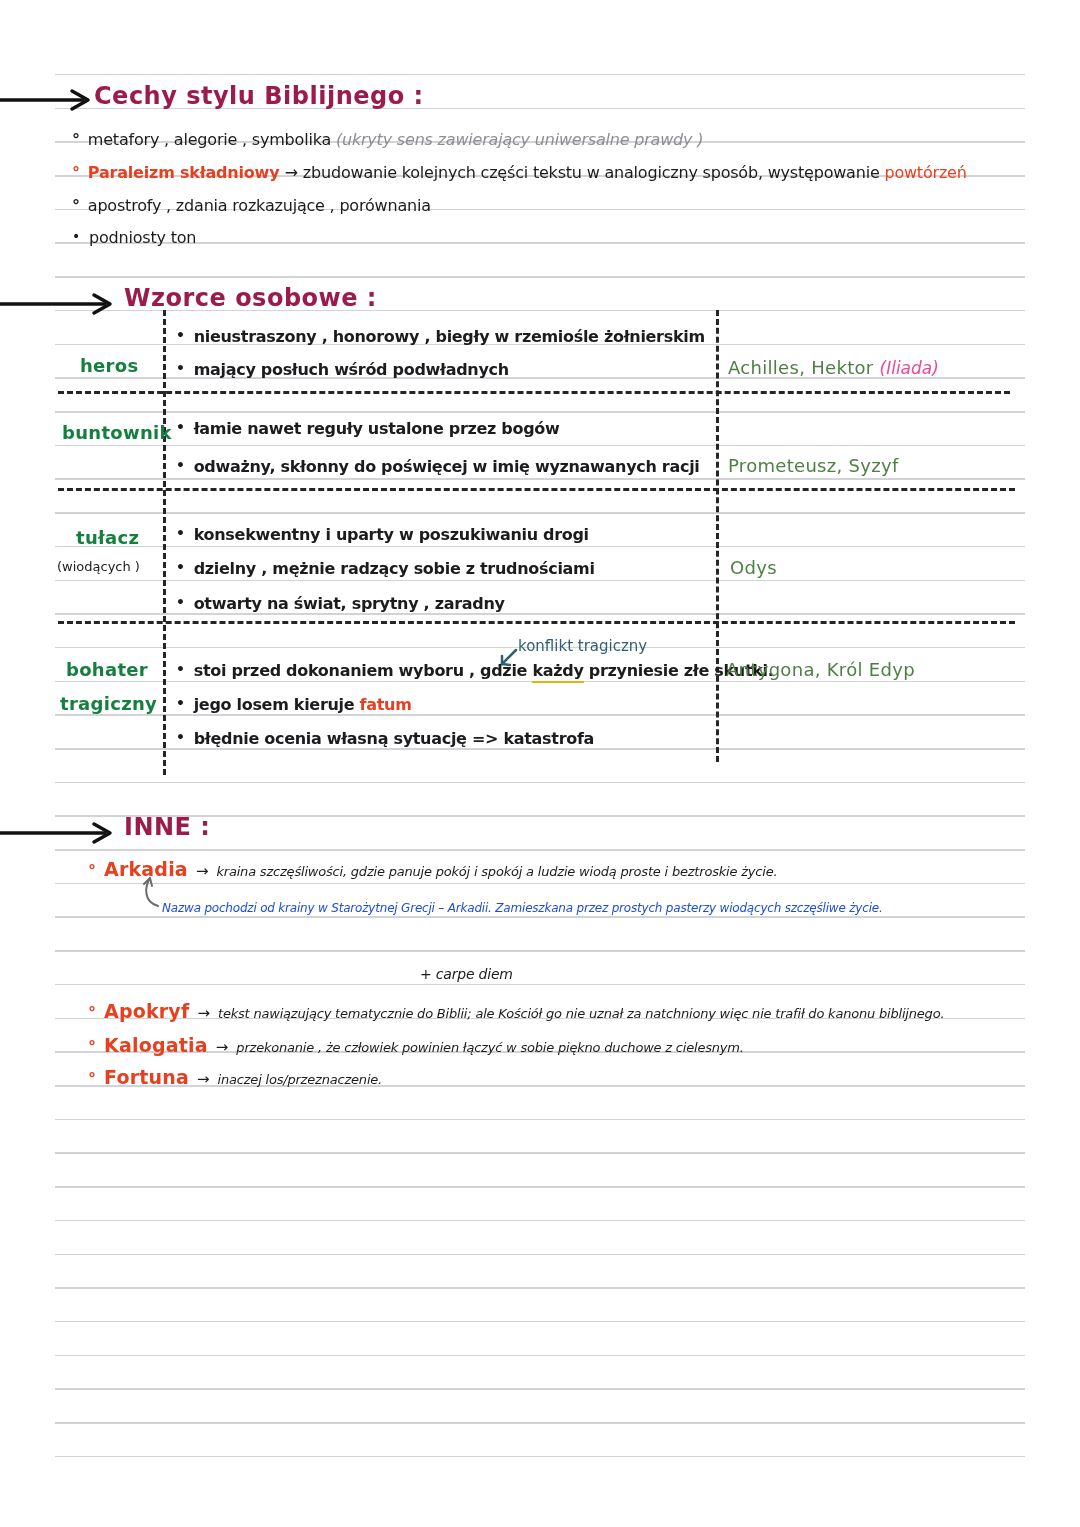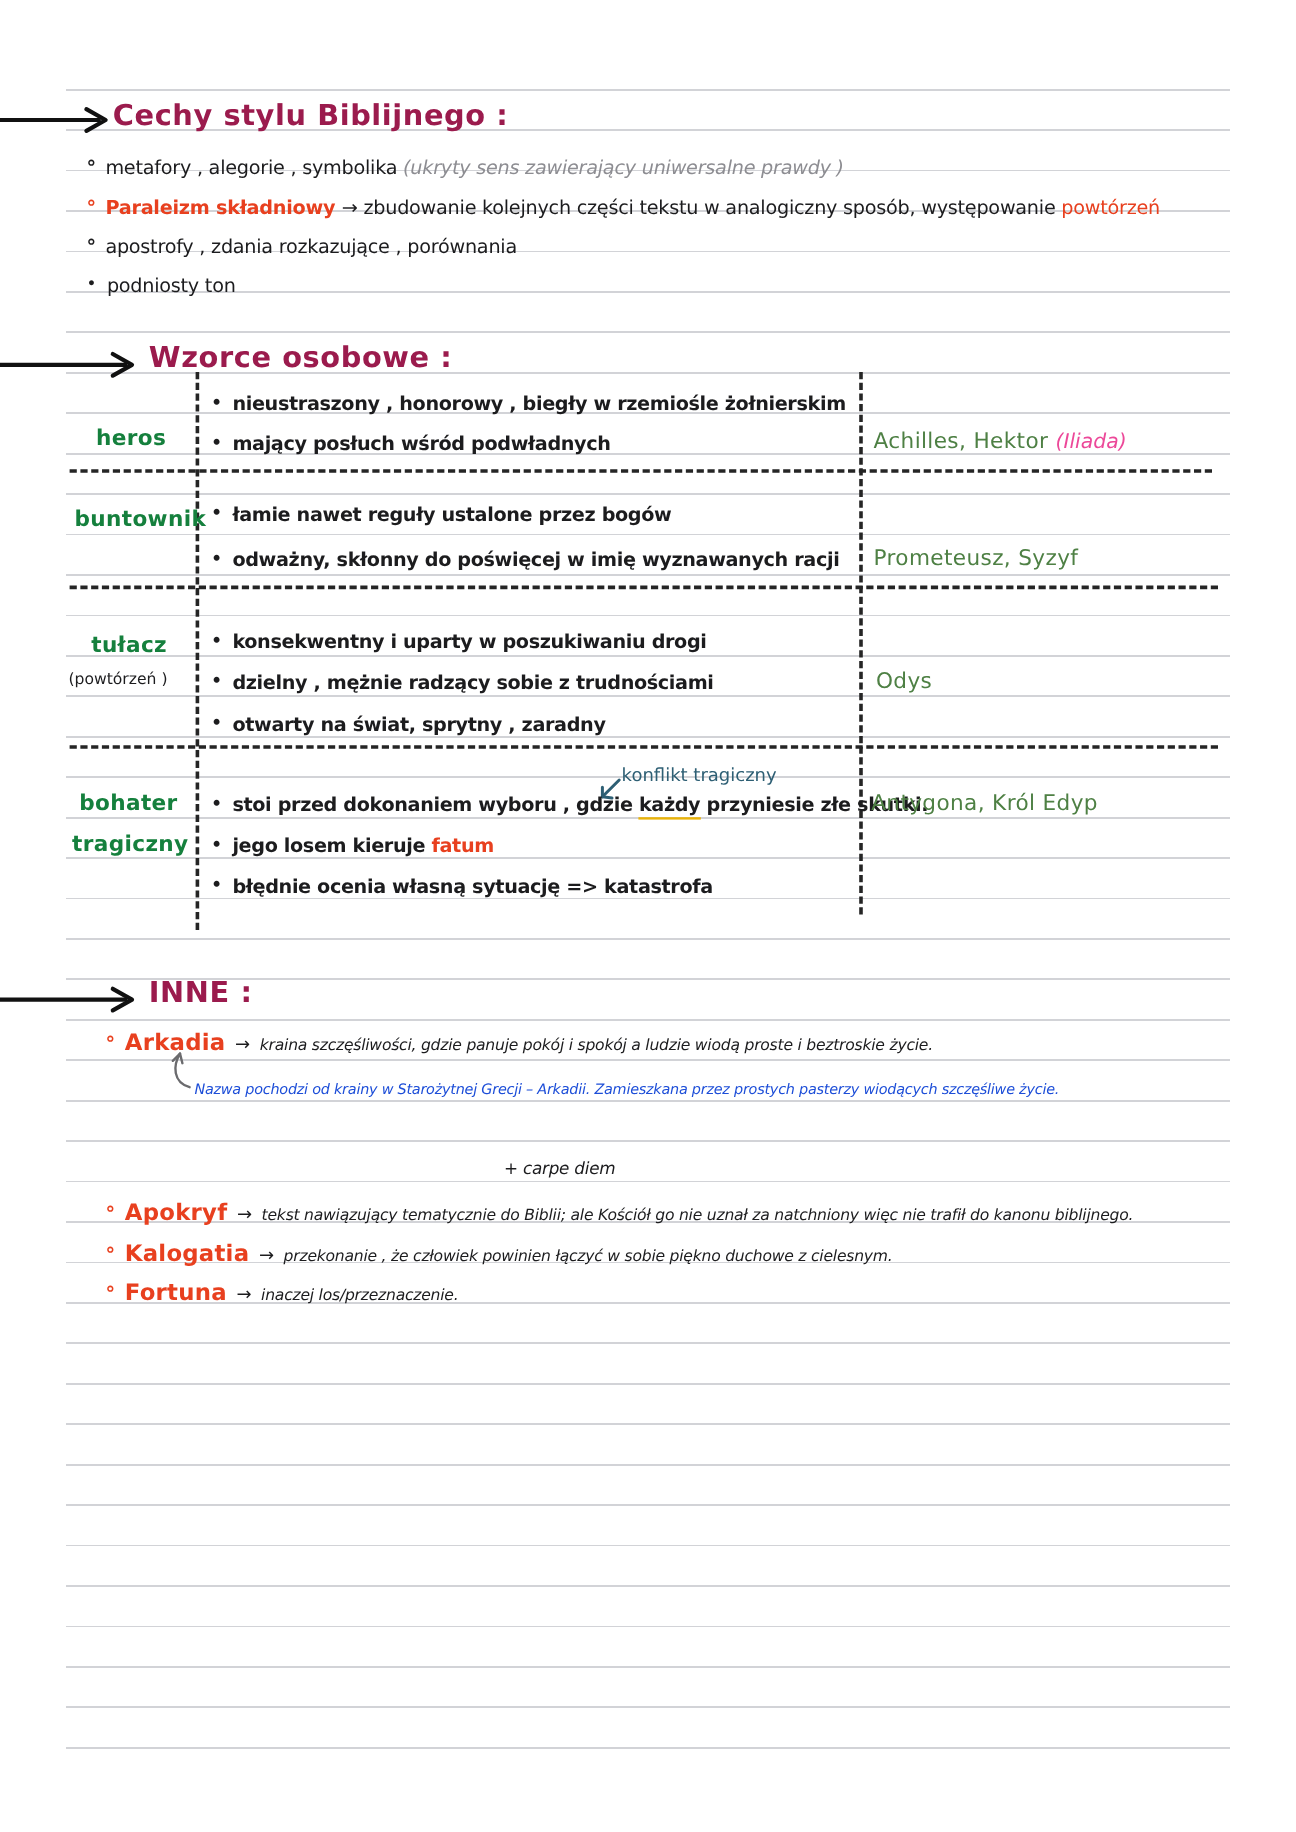--- a/index.html
+++ b/index.html
@@ -83,21 +83,21 @@
   <div class="abs label" style="left:62px;top:422px">buntownik</div>
   <div class="abs trait" style="left:176px;top:419px">
     <span class="dot">•</span><span>łamie nawet reguły ustalone przez bogów</span>
   </div>
   <div class="abs trait" style="left:176px;top:457px">
     <span class="dot">•</span><span>odważny, skłonny do poświęcej w imię wyznawanych racji</span>
   </div>
   <div class="abs example" style="left:728px;top:455px">Prometeusz, Syzyf</div>
 
   <div class="abs label" style="left:76px;top:527px">tułacz</div>
-  <div class="abs labelnote" style="left:57px;top:559px">(powtórzeń )</div>
+  <div class="abs labelnote" style="left:57px;top:559px">(wiodących )</div>
   <div class="abs trait" style="left:176px;top:525px">
     <span class="dot">•</span><span>konsekwentny i uparty w poszukiwaniu drogi</span>
   </div>
   <div class="abs trait" style="left:176px;top:559px">
     <span class="dot">•</span><span>dzielny , mężnie radzący sobie z trudnościami</span>
   </div>
   <div class="abs trait" style="left:176px;top:594px">
     <span class="dot">•</span><span>otwarty na świat, sprytny , zaradny</span>
   </div>
   <div class="abs example" style="left:730px;top:557px">Odys</div>

